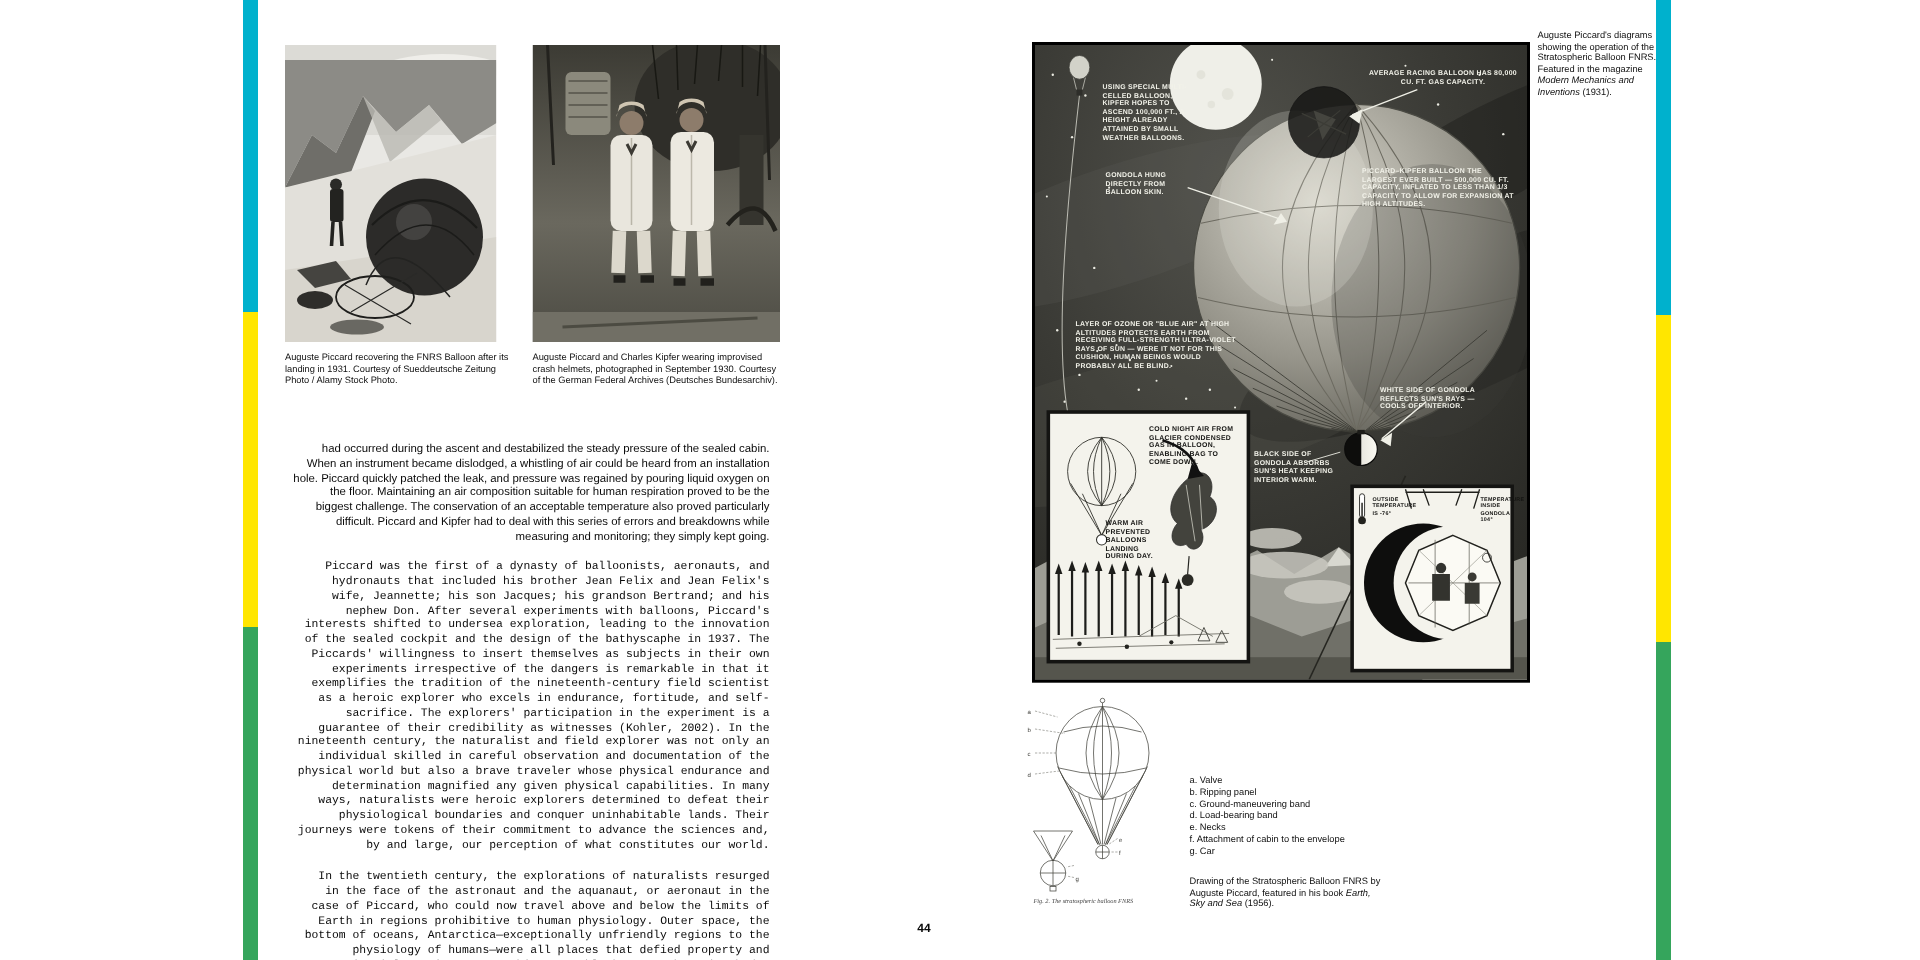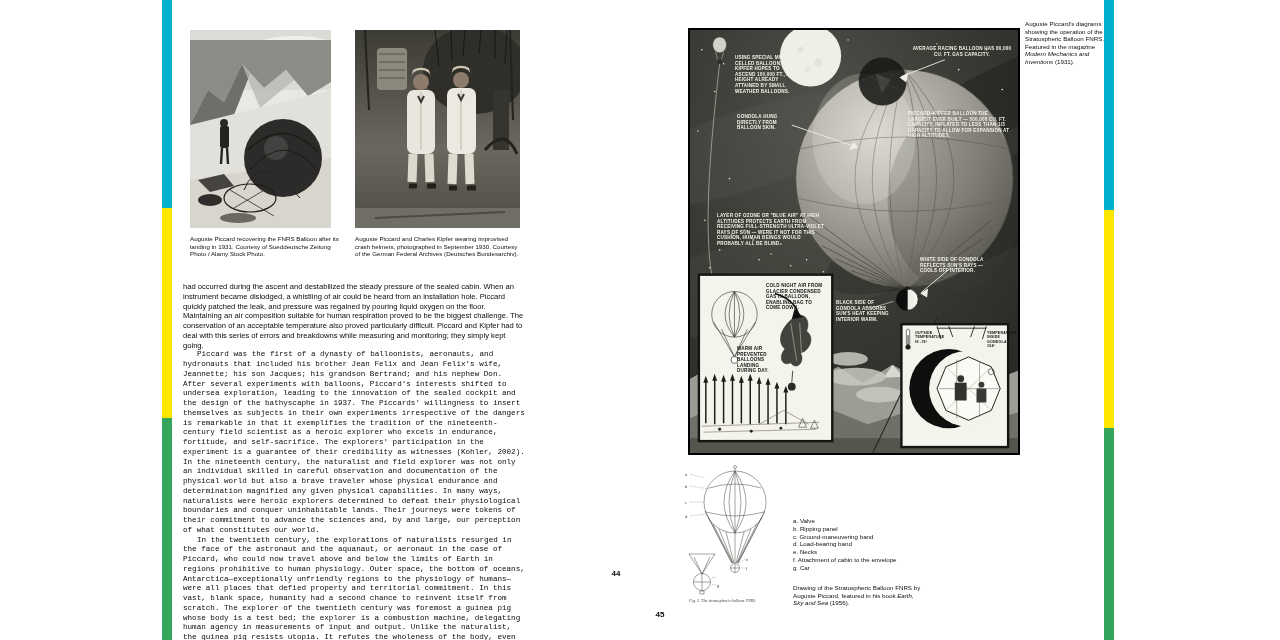--- a/index.html
+++ b/index.html
@@ -29,24 +29,24 @@
   .cap{position:absolute;font-size:6.2px;line-height:7.5px;color:#101010;}
   .cap em{font-style:italic;}
   .cap1{left:190px;top:235px;width:152px;}
   .cap2{left:355px;top:235px;width:168px;}
   .cap-tr{left:1025px;top:20px;width:80px;}
   .cap-br{left:793px;top:584px;width:130px;}
 
   
   .bodytext{position:absolute;left:183px;top:282px;width:342px;font-size:7.6px;line-height:9.75px;
             letter-spacing:0;color:#0a0a0a;}
-  .bodytext p{margin:0;}
+  .bodytext p{margin:12px;text-align:right;}
   .bodytext p.ind{text-indent:14px;font-family:Liberation Mono, monospace;}
 
-  .pagenum{position:absolute;top:569px;width:22px;font-size:8px;font-weight:bold;text-align:center;}
+  .pagenum{position:absolute;top:614px;width:22px;font-size:8px;font-weight:bold;text-align:center;}
   .pn-44{left:605px;}
   .pn-45{left:649px;margin-top:41px;}
 
   
   .diagram{position:absolute;left:688px;top:28px;width:332px;height:427px;box-sizing:border-box;
            border:2.5px solid #000;background:#34342f;}
   .diagram svg{position:absolute;left:0;top:0;width:100%;height:100%;}
   .dlabel{position:absolute;z-index:3;font-size:4.6px;line-height:5.6px;font-weight:bold;
           color:#f2f2e9;text-transform:uppercase;letter-spacing:.2px;}
   .dlabel.dark{color:#141412;}

